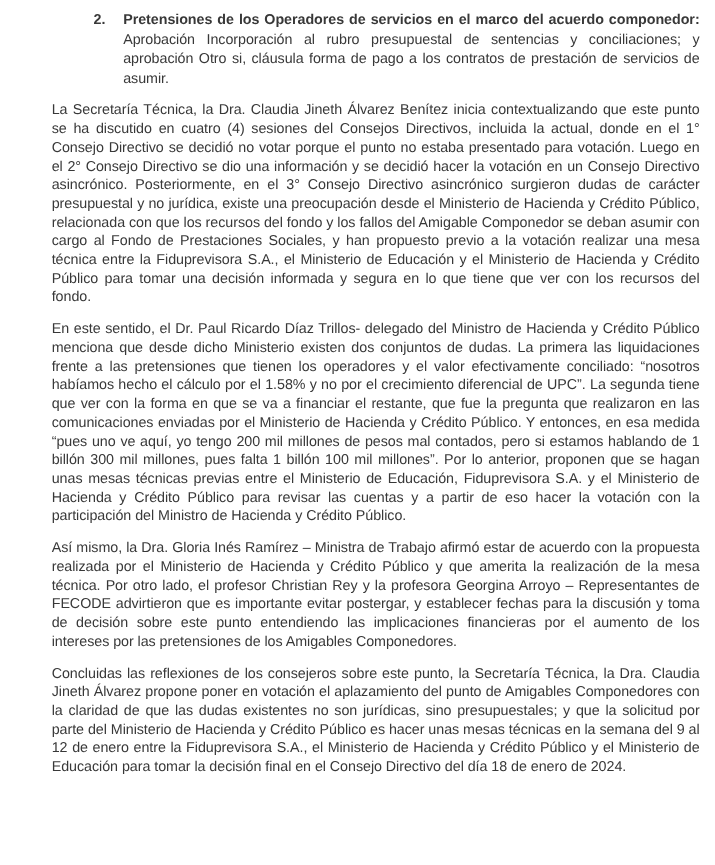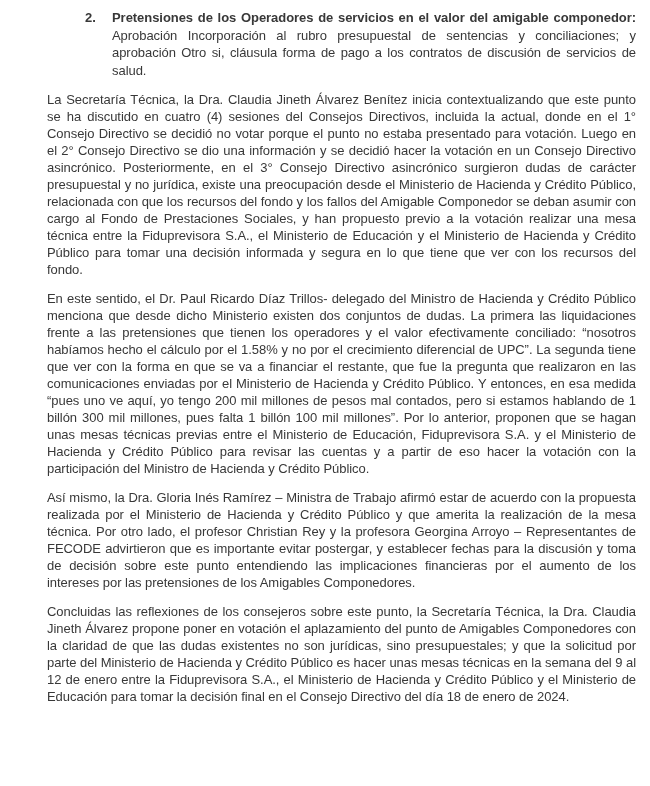--- a/index.html
+++ b/index.html
@@ -48,21 +48,21 @@
     letter-spacing: -0.05px;
     text-align: justify;
   }
 </style>
 </head>
 <body>
 
 <div class="page">
   <div class="heading">
     <span class="heading-number">2.</span>
-    <span class="heading-text"><span class="bold">Pretensiones de los Operadores de servicios en el valor del amigable componedor:</span><span> Aprobación Incorporación al rubro presupuestal de sentencias y conciliaciones; y aprobación Otro si, cláusula forma de pago a los contratos de discusión de servicios de salud.</span></span>
+    <span class="heading-text"><span class="bold">Pretensiones de los Operadores de servicios en el marco del acuerdo componedor:</span><span> Aprobación Incorporación al rubro presupuestal de sentencias y conciliaciones; y aprobación Otro si, cláusula forma de pago a los contratos de prestación de servicios de asumir.</span></span>
   </div>
 
   <div>
       <p class="para"><span>La Secretaría Técnica, la Dra. Claudia Jineth Álvarez Benítez inicia contextualizando que este punto se ha discutido en cuatro (4) sesiones del Consejos Directivos, incluida la actual, donde en el 1° Consejo Directivo se decidió no votar porque el punto no estaba presentado para votación. Luego en el 2° Consejo Directivo se dio una información y se decidió hacer la votación en un Consejo Directivo asincrónico. Posteriormente, en el 3° Consejo Directivo asincrónico surgieron dudas de carácter presupuestal y no jurídica, existe una preocupación desde el Ministerio de Hacienda y Crédito Público, relacionada con que los recursos del fondo y los fallos del Amigable Componedor se deban asumir  con cargo al Fondo de Prestaciones Sociales, y han propuesto previo a la votación realizar una mesa técnica entre la Fiduprevisora S.A., el Ministerio de Educación y el Ministerio de Hacienda y Crédito Público para tomar una decisión  informada y segura en lo que tiene que ver con los recursos del fondo.</span></p>
       <p class="para"><span>En este sentido, el Dr. Paul Ricardo Díaz Trillos- delegado del Ministro de Hacienda y Crédito Público menciona que desde dicho Ministerio existen dos conjuntos de dudas. La primera las liquidaciones frente a las pretensiones que tienen los operadores y el valor efectivamente conciliado: “nosotros habíamos hecho el cálculo por el 1.58% y no por el crecimiento diferencial de UPC”. La segunda tiene que ver con la forma en que se va a financiar el restante, que fue la pregunta que realizaron en las comunicaciones enviadas por el Ministerio de Hacienda y Crédito Público. Y entonces, en esa medida </span><span class="italic">“pues uno ve aquí, yo tengo 200 mil millones de pesos mal contados, pero si estamos hablando de 1 billón 300 mil millones, pues falta 1 billón 100 mil millones”</span><span>. Por lo anterior, proponen que se hagan unas mesas técnicas previas entre el Ministerio de Educación, Fiduprevisora S.A. y el Ministerio de Hacienda y Crédito Público para revisar las cuentas y a partir de eso hacer la votación con la participación del Ministro de Hacienda y Crédito Público.</span></p>
       <p class="para"><span>Así mismo, la Dra. Gloria Inés Ramírez – Ministra de Trabajo afirmó estar de acuerdo con la propuesta realizada por el Ministerio de Hacienda y Crédito Público y que amerita la realización de la mesa técnica. Por otro lado, el profesor Christian Rey y la profesora Georgina Arroyo – Representantes de FECODE advirtieron que es importante evitar postergar, y establecer fechas para la discusión y toma de decisión sobre este punto entendiendo las implicaciones financieras por el aumento de los intereses por las pretensiones de los Amigables Componedores.</span></p>
       <p class="para"><span>Concluidas las reflexiones de los consejeros sobre este punto, la Secretaría Técnica, la Dra. Claudia Jineth Álvarez propone poner en votación el aplazamiento del punto de Amigables Componedores con la claridad de que las dudas existentes no son jurídicas, sino presupuestales; y que la solicitud por parte del Ministerio de Hacienda y Crédito Público es hacer unas mesas técnicas en la semana del 9 al 12 de enero entre la Fiduprevisora S.A., el Ministerio de Hacienda y Crédito Público y el Ministerio de Educación para tomar la decisión final en el Consejo Directivo del día 18 de enero de 2024.</span></p>
     </div>
 </div>
 

